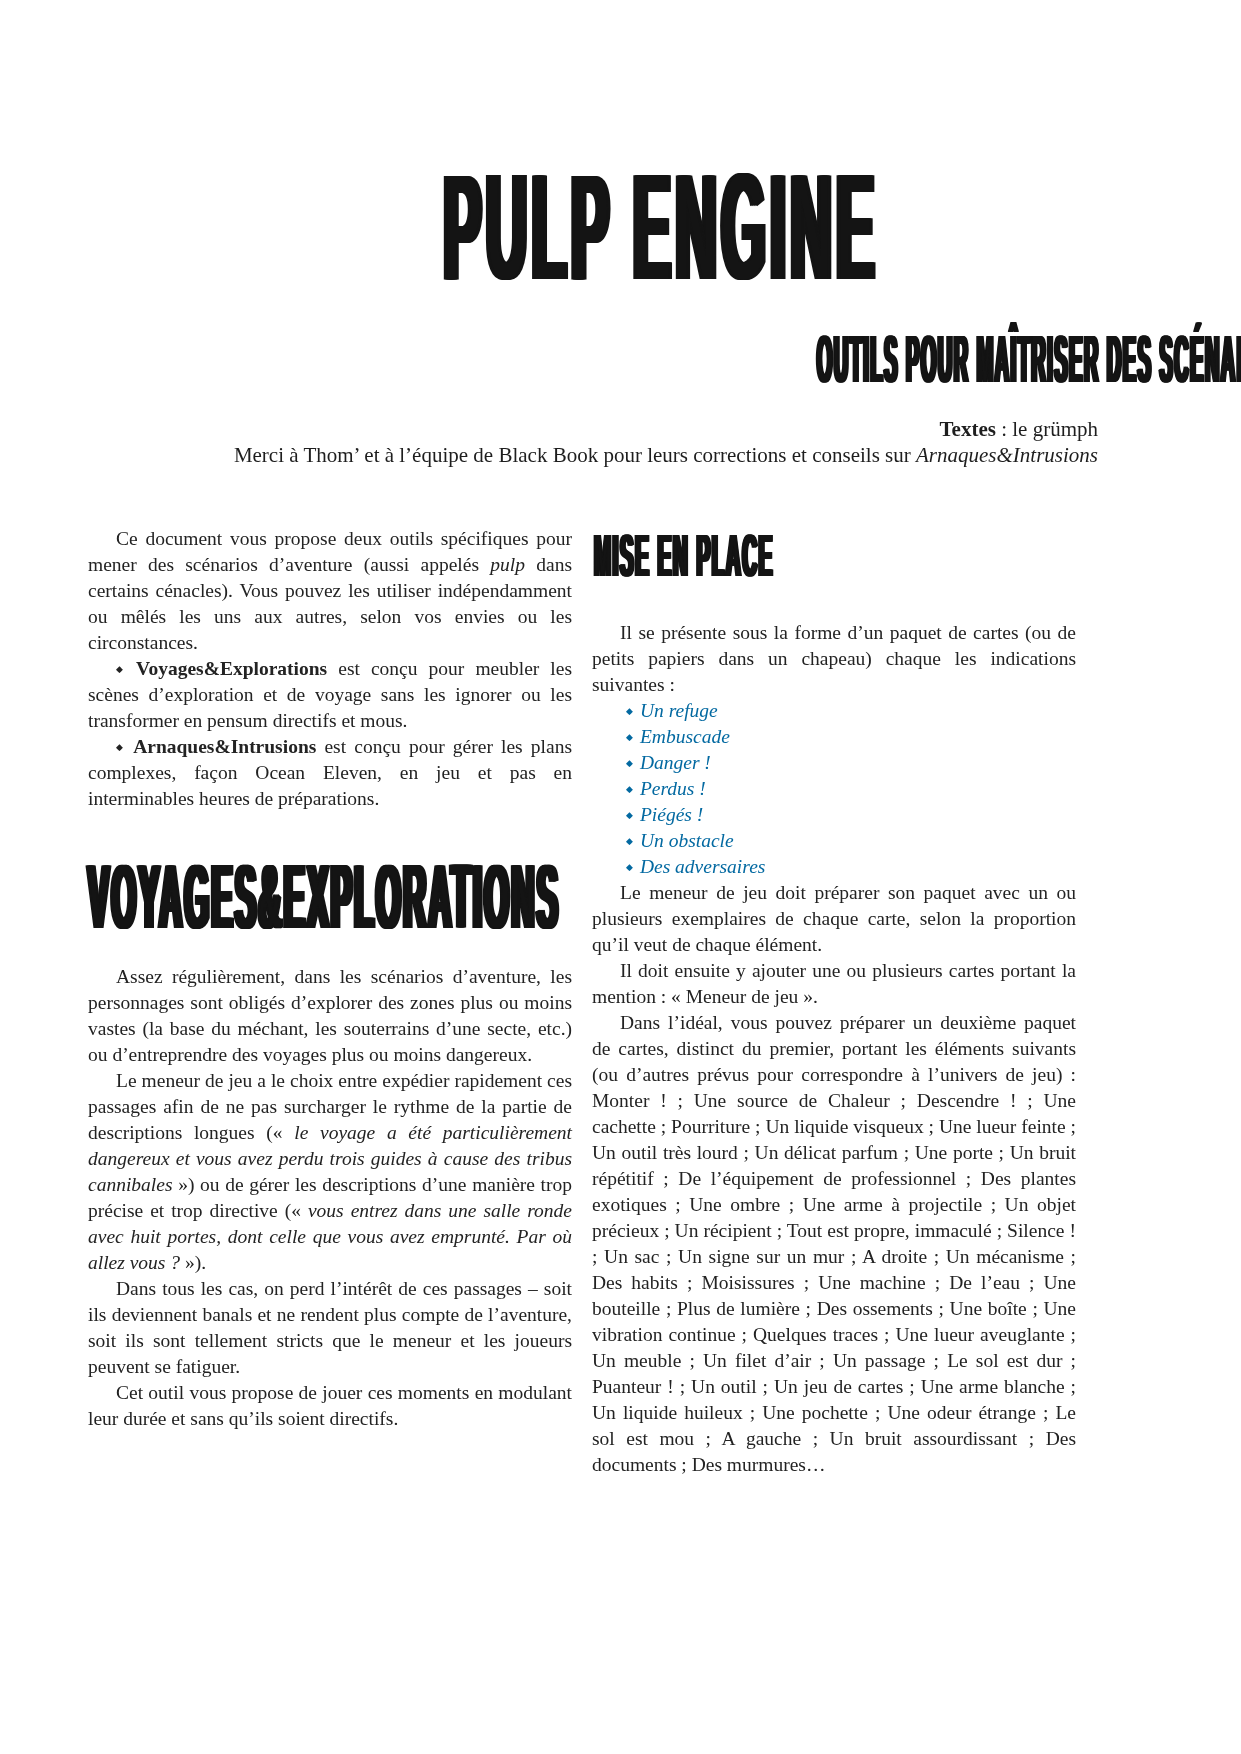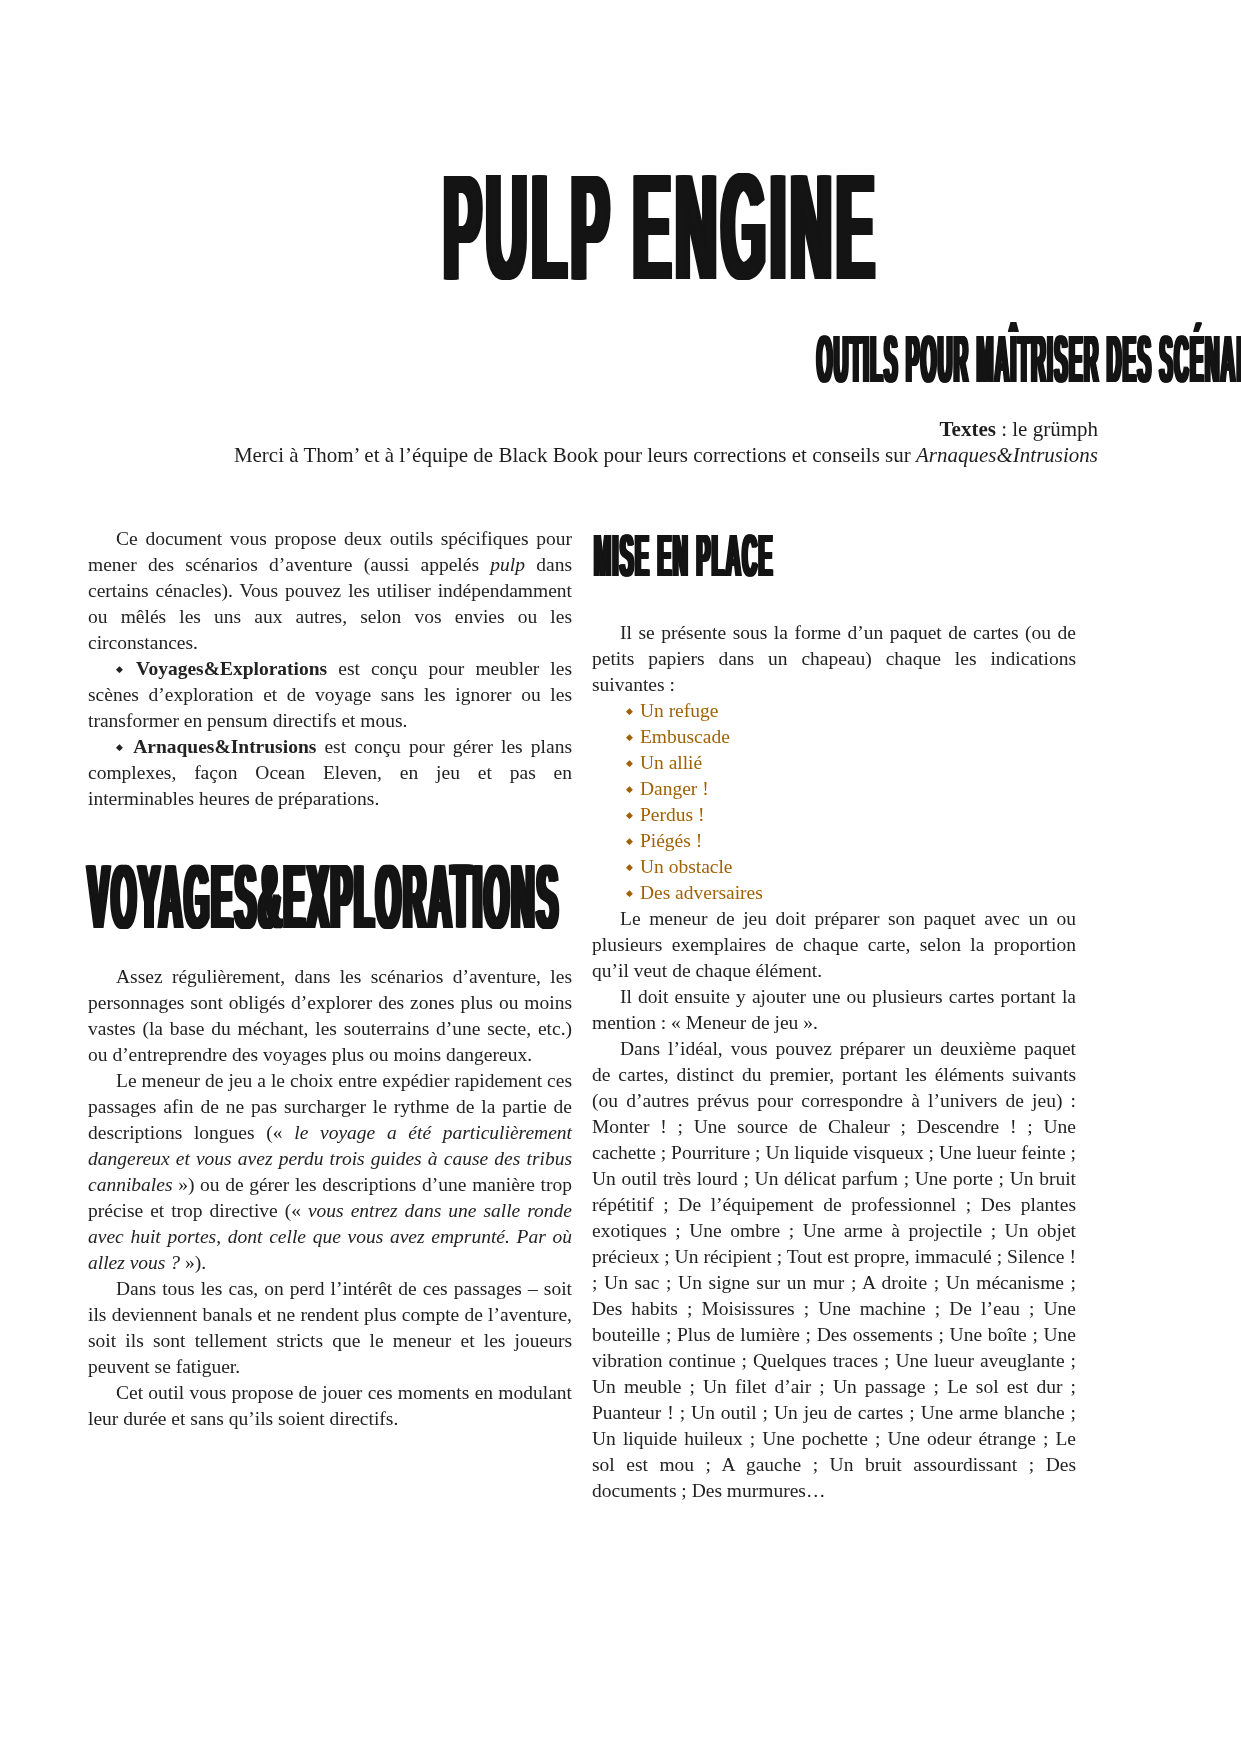--- a/index.html
+++ b/index.html
@@ -61,21 +61,21 @@
   .section-h2-row { margin: 0 2px 34px; height: 60px; }
   .h2-text {
     display: inline-block;
     font-size: 60px; line-height: 60px; letter-spacing: 0.08em;
     transform: scaleX(0.34); transform-origin: 0 50%;
     text-shadow: 1.8px 0 currentColor, 3.6px 0 currentColor, 5.4px 0 currentColor,
                  -1.8px 0 currentColor, -3.6px 0 currentColor, -5.4px 0 currentColor;
   }
 
   .card-list { margin: 0; padding: 0 0 0 34px; list-style: none; }
-  .card-list li { font-size: 19.5px; line-height: 25px; color: #a16207; }
+  .card-list li { font-size: 19.5px; line-height: 25px; color: #0369a1; font-style: italic; }
 </style>
 </head>
 <body>
 
 <div class="page">
   <div class="inner">
 
     <header>
       <div class="title-row">
         <span class="cond title-text">PULP ENGINE</span>
@@ -109,21 +109,20 @@
       <div class="col">
         <div class="section-h2-row">
           <span class="cond h2-text">MISE EN PLACE</span>
         </div>
 
         <p class="body-p">Il se présente sous la forme d’un paquet de cartes (ou de petits papiers dans un chapeau) chaque les indications suivantes :</p>
 
         <ul class="card-list">
           <li><span class="bullet-icon">◆</span><span>Un refuge</span></li>
           <li><span class="bullet-icon">◆</span><span>Embuscade</span></li>
-          <li><span class="bullet-icon">◆</span><span>Un allié</span></li>
           <li><span class="bullet-icon">◆</span><span>Danger !</span></li>
           <li><span class="bullet-icon">◆</span><span>Perdus !</span></li>
           <li><span class="bullet-icon">◆</span><span>Piégés !</span></li>
           <li><span class="bullet-icon">◆</span><span>Un obstacle</span></li>
           <li><span class="bullet-icon">◆</span><span>Des adversaires</span></li>
         </ul>
 
         <p class="body-p">Le meneur de jeu doit préparer son paquet avec un ou plusieurs exemplaires de chaque carte, selon la proportion qu’il veut de chaque élément.</p>
         <p class="body-p">Il doit ensuite y ajouter une ou plusieurs cartes portant la mention : « Meneur de jeu ».</p>
         <p class="body-p">Dans l’idéal, vous pouvez préparer un deuxième paquet de cartes, distinct du premier, portant les éléments suivants (ou d’autres prévus pour correspondre à l’univers de jeu) : Monter ! ; Une source de Chaleur ; Descendre ! ; Une cachette ; Pourriture ; Un liquide visqueux ; Une lueur feinte ; Un outil très lourd ; Un délicat parfum ; Une porte ; Un bruit répétitif ; De l’équipement de professionnel ; Des plantes exotiques ; Une ombre ; Une arme à projectile ; Un objet précieux ; Un récipient ; Tout est propre, immaculé ; Silence ! ; Un sac ; Un signe sur un mur ; A droite ; Un mécanisme ; Des habits ; Moisissures ; Une machine ; De l’eau ; Une bouteille ; Plus de lumière ; Des ossements ; Une boîte ; Une vibration continue ; Quelques traces ; Une lueur aveuglante ; Un meuble ; Un filet d’air ; Un passage ; Le sol est dur ; Puanteur ! ; Un outil ; Un jeu de cartes ; Une arme blanche ; Un liquide huileux ; Une pochette ; Une odeur étrange ; Le sol est mou ; A gauche ; Un bruit assourdissant ; Des documents ; Des murmures…</p>

